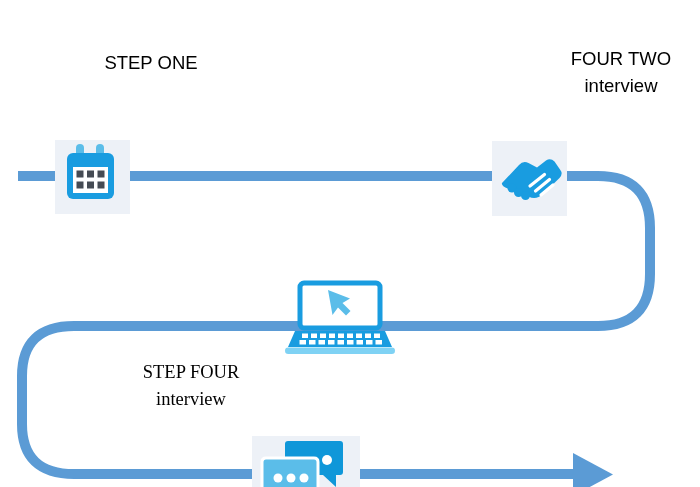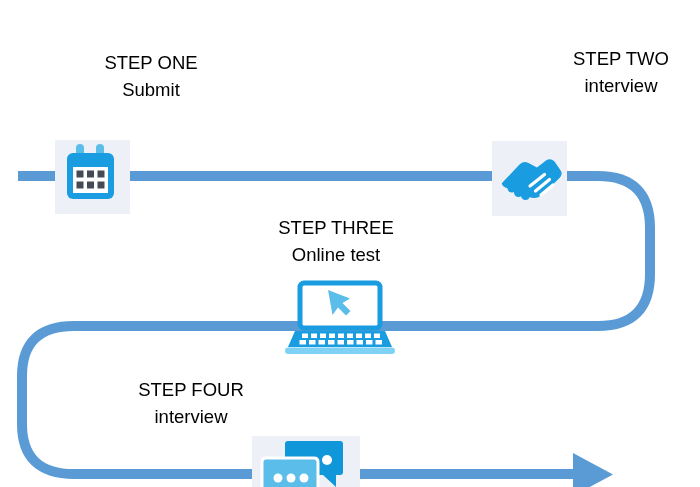--- a/index.html
+++ b/index.html
@@ -120,31 +120,26 @@
       <circle class="ic-white" cx="75" cy="24" r="5"></circle>
       <path class="front-bubble" d="M14 22 H62 Q66 22 66 26 V58 Q66 62 62 62 H36 L20 73 V62 H14 Q10 62 10 58 V26 Q10 22 14 22 Z"></path>
       <circle class="ic-white" cx="26" cy="42" r="4.5"></circle>
       <circle class="ic-white" cx="39" cy="42" r="4.5"></circle>
       <circle class="ic-white" cx="52" cy="42" r="4.5"></circle>
     </svg>
   </div>
 
   <div class="step-label" style="left:151px;top:13px;">
     <div>STEP ONE</div>
-    <div>Submit</div>
   </div>
 
   <div class="step-label" style="left:621px;top:9px;">
-    <div>STEP TWO</div>
+    <div>FOUR TWO</div>
     <div>interview</div>
   </div>
 
-  <div class="step-label" style="left:336px;top:178px;">
-    <div>STEP THREE</div>
-    <div>Online test</div>
-  </div>
 
-  <div class="step-label" style="left:191px;top:340px;">
+  <div class="step-label" style="left:191px;top:323px;font-family:Liberation Serif, serif;">
     <div>STEP FOUR</div>
     <div>interview</div>
   </div>
 
 </div>
 
 </body></html>

